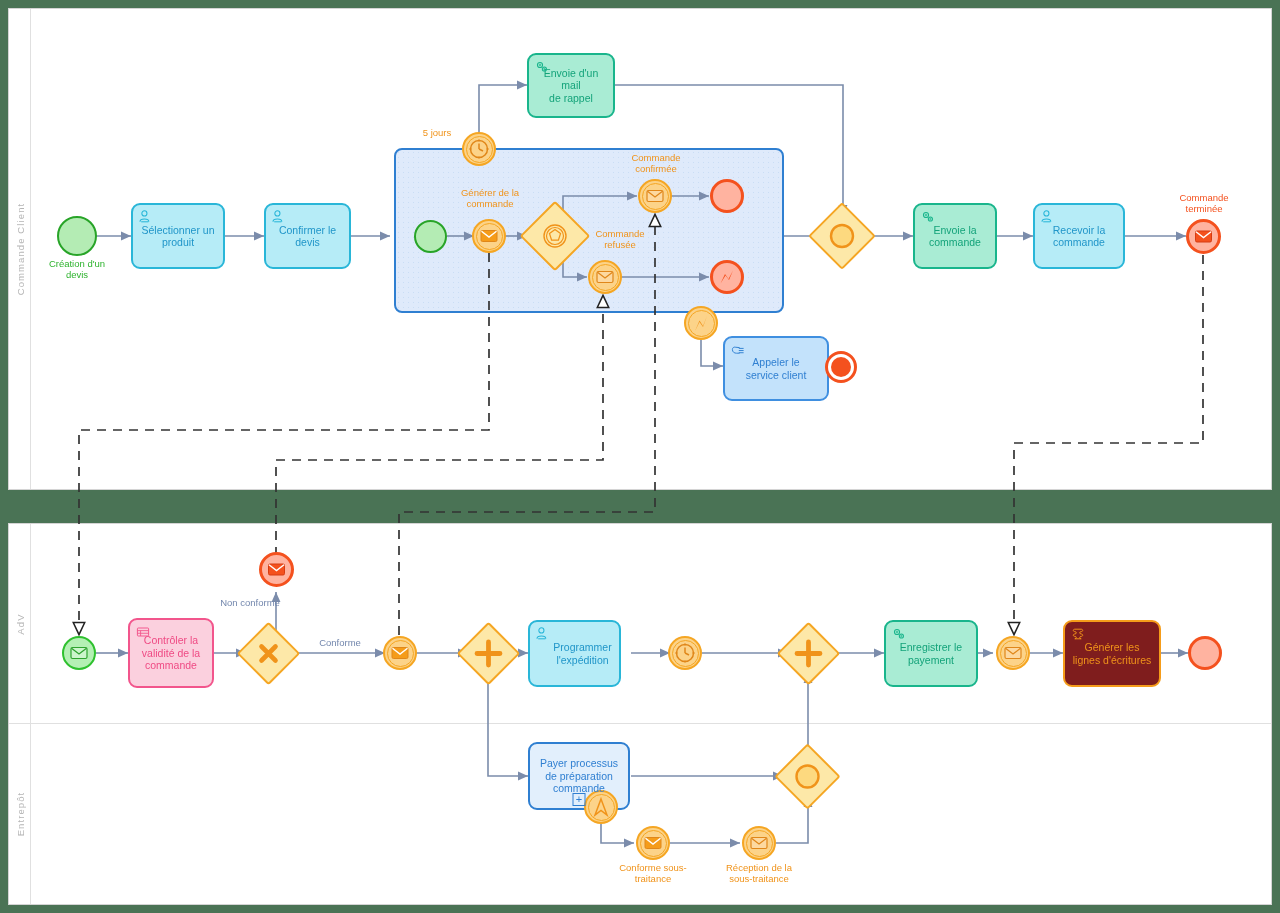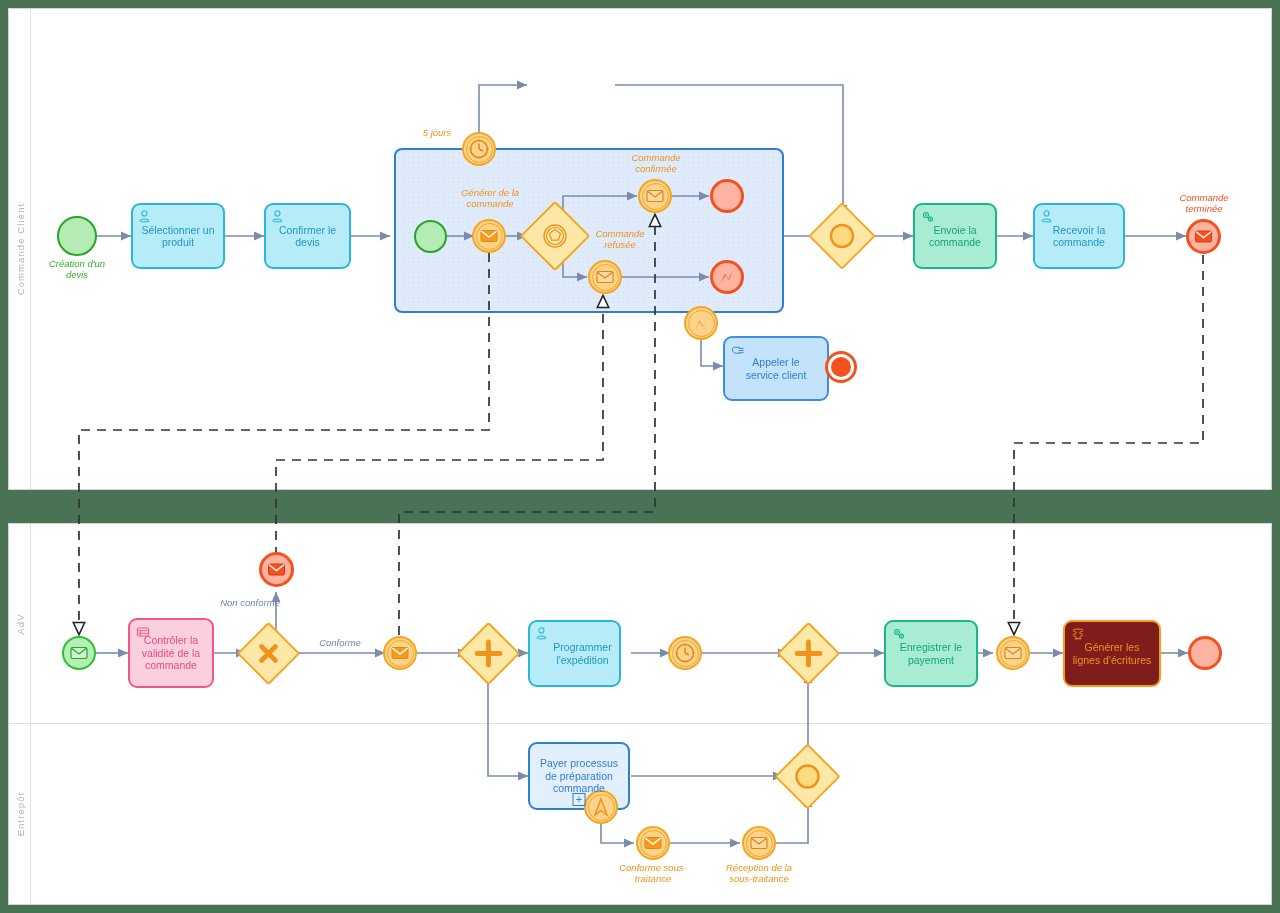--- a/index.html
+++ b/index.html
@@ -54,21 +54,21 @@
 
   
   .subbox{position:absolute;border:2px solid #2f7fd1;border-radius:8px;
      background:#dfeafb;box-sizing:border-box;}
   .subbox::after{content:"";position:absolute;inset:0;border-radius:6px;
      background-image:radial-gradient(#c6dbf5 0.7px, transparent 0.7px);
      background-size:5px 5px;opacity:.85;}
 
   
   .lab{position:absolute;font-size:9.5px;line-height:1.2;text-align:center;
-       white-space:nowrap;font-style:italic;}
+       white-space:nowrap;}
   .lab-or{color:#f0931a;}
   .lab-gr{color:#2fb32f;}
   .lab-rd{color:#f4511e;}
   .lab-bl{color:#7387ad;}
 
   svg.ovl{position:absolute;left:0;top:0;width:1280px;height:913px;
           pointer-events:none;overflow:visible;}
   .seq{stroke:#7b8cab;stroke-width:1.6px;fill:none;}
   .msg{stroke:#333;stroke-width:1.7px;fill:none;stroke-dasharray:9 7;}
 </style>
@@ -196,20 +196,32 @@
     <div class="ev ev-msg-orange" style="position:absolute;inset:0;"></div>
     <div class="dbl" style="inset:3.5px;"></div>
     <svg viewBox="0 0 34 34" style="position:absolute;inset:0;">
       <circle cx="17" cy="17" r="8.5" fill="none" stroke="#e0871a" stroke-width="1.5"></circle>
       <path d="M17 17 L17 11.5 M17 17 L21 19" stroke="#e0871a" stroke-width="1.5" fill="none"></path>
       <path d="M17 7.5 L17 9.5 M17 24.5 L17 26.5 M7.5 17 L9.5 17 M24.5 17 L26.5 17" stroke="#e0871a" stroke-width="1.3"></path>
     </svg>
   </div>
   <div class="lab lab-or" style="left:408px;top:127px;width:58px;">5 jours</div>
 
+  <div class="node task t-serv" style="left:527px;top:53px;width:88px;height:65px;">
+    <svg class="tico" viewBox="0 0 20 20">
+      <circle cx="7.5" cy="7.5" r="3.2" fill="none" stroke="#19b58c" stroke-width="1.3"></circle>
+      <circle cx="7.5" cy="7.5" r="1.1" fill="none" stroke="#19b58c" stroke-width="1"></circle>
+      <circle cx="13" cy="12.5" r="2.6" fill="none" stroke="#19b58c" stroke-width="1.3"></circle>
+      <circle cx="13" cy="12.5" r="0.9" fill="none" stroke="#19b58c" stroke-width="1"></circle>
+    </svg>
+    <span class="lbl">
+      <span>Envoie d'un mail</span><br>
+      <span>de rappel</span>
+    </span>
+  </div>
 
   <div class="node ev ev-start-green" style="left:414px;top:220px;width:33px;height:33px;"></div>
 
   <div class="node" style="left:472px;top:219px;width:34px;height:34px;">
     <div class="ev ev-msg-orange" style="position:absolute;inset:0;"></div>
     <div class="dbl" style="inset:3.5px;"></div>
     <svg viewBox="0 0 34 34" style="position:absolute;inset:0;">
       <rect x="9" y="11.5" width="16" height="11" rx="1.5" fill="#f59c1a" stroke="#e0871a" stroke-width="1"></rect>
       <path d="M9.5 12.3 L17 18 L24.5 12.3" fill="none" stroke="#fff" stroke-width="1.4"></path>
     </svg>

